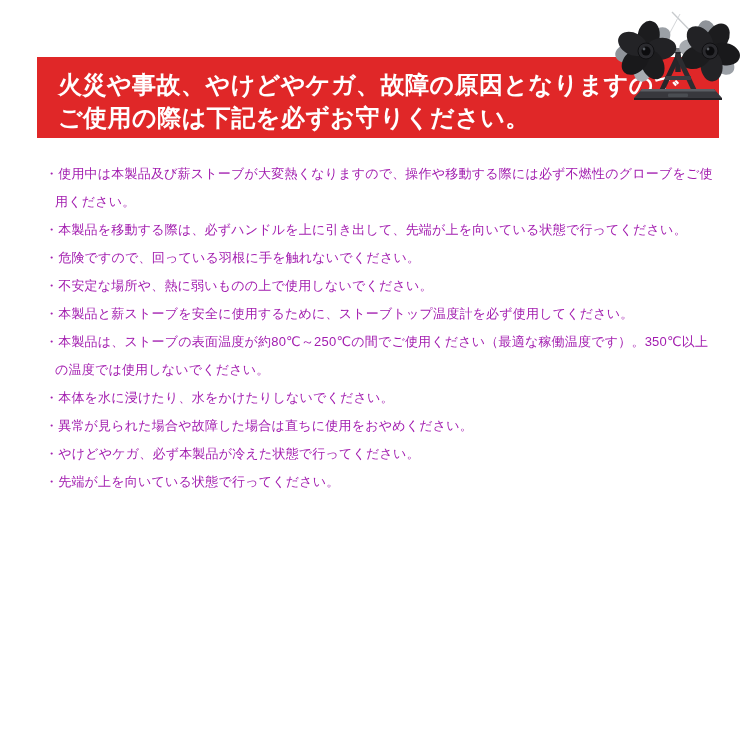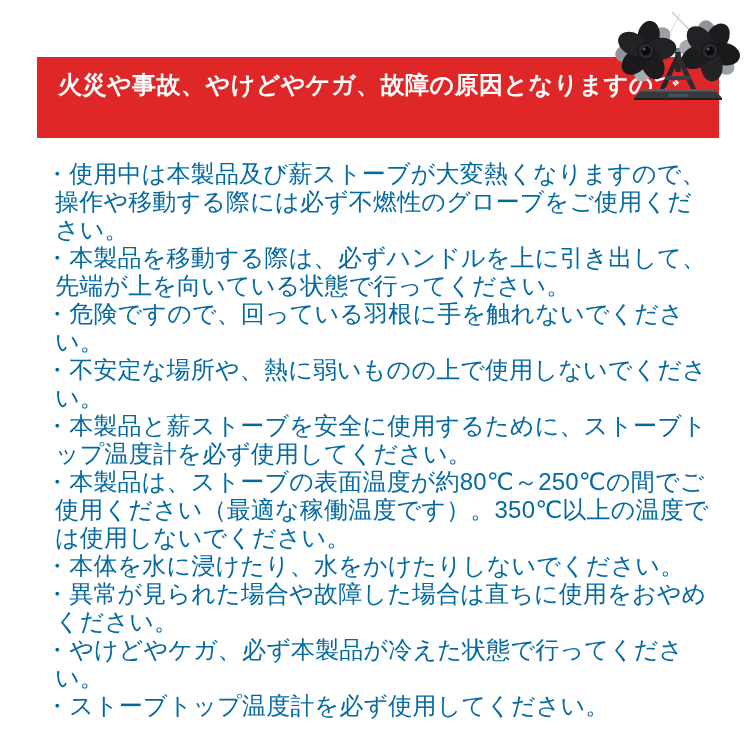--- a/index.html
+++ b/index.html
@@ -41,36 +41,37 @@
 
   
   .warnings {
     position: absolute;
     left: 45px; top: 160px;
     width: 670px;
     list-style: none;
     z-index: 1;
   }
   .warnings li {
-    font-size: 24px;
+    font-size: 13px;
     line-height: 28px;
-    color: #0369a1;
+    color: #a21caf;
     letter-spacing: 0.2px;
     padding-left: 10px;
     text-indent: -10px; 
   }
   .warnings .bullet { display: inline; }
 </style>
 </head>
 <body style="background: rgb(255, 255, 255);">
 
 <div class="page">
 
   <div class="banner" style="background: rgb(224, 39, 40); color: rgb(255, 255, 255);">
     <div class="line">火災や事故、やけどやケガ、故障の原因となりますので</div>
+    <div class="line">ご使用の際は下記を必ずお守りください。</div>
   </div>
 
   <div class="fan-wrap">
     <svg viewBox="0 0 140 92" xmlns="http://www.w3.org/2000/svg">
 
       <line x1="64" y1="2" x2="97" y2="36" stroke="#c7cacd" stroke-width="1.3"></line>
       <line x1="72" y1="4" x2="58" y2="30" stroke="#d4d6d9" stroke-width="1"></line>
 
       <rect x="34" y="38" width="72" height="5" rx="2" fill="#76797f"></rect>
 
@@ -152,16 +153,16 @@
 
   <li><span class="bullet">・</span><span class="txt">使用中は本製品及び薪ストーブが大変熱くなりますので、操作や移動する際には必ず不燃性のグローブをご使用ください。</span></li>
       <li><span class="bullet">・</span><span class="txt">本製品を移動する際は、必ずハンドルを上に引き出して、先端が上を向いている状態で行ってください。</span></li>
       <li><span class="bullet">・</span><span class="txt">危険ですので、回っている羽根に手を触れないでください。</span></li>
       <li><span class="bullet">・</span><span class="txt">不安定な場所や、熱に弱いものの上で使用しないでください。</span></li>
       <li><span class="bullet">・</span><span class="txt">本製品と薪ストーブを安全に使用するために、ストーブトップ温度計を必ず使用してください。</span></li>
       <li><span class="bullet">・</span><span class="txt">本製品は、ストーブの表面温度が約80℃～250℃の間でご使用ください（最適な稼働温度です）。350℃以上の温度では使用しないでください。</span></li>
       <li><span class="bullet">・</span><span class="txt">本体を水に浸けたり、水をかけたりしないでください。</span></li>
       <li><span class="bullet">・</span><span class="txt">異常が見られた場合や故障した場合は直ちに使用をおやめください。</span></li>
       <li><span class="bullet">・</span><span class="txt">やけどやケガ、必ず本製品が冷えた状態で行ってください。</span></li>
-      <li><span class="bullet">・</span><span class="txt">ストーブトップ温度計を必ず使用してください。</span></li>
+      <li><span class="bullet">・</span><span class="txt">先端が上を向いている状態で行ってください。</span></li>
     </ul>
 
 </div>
 
 </body></html>

